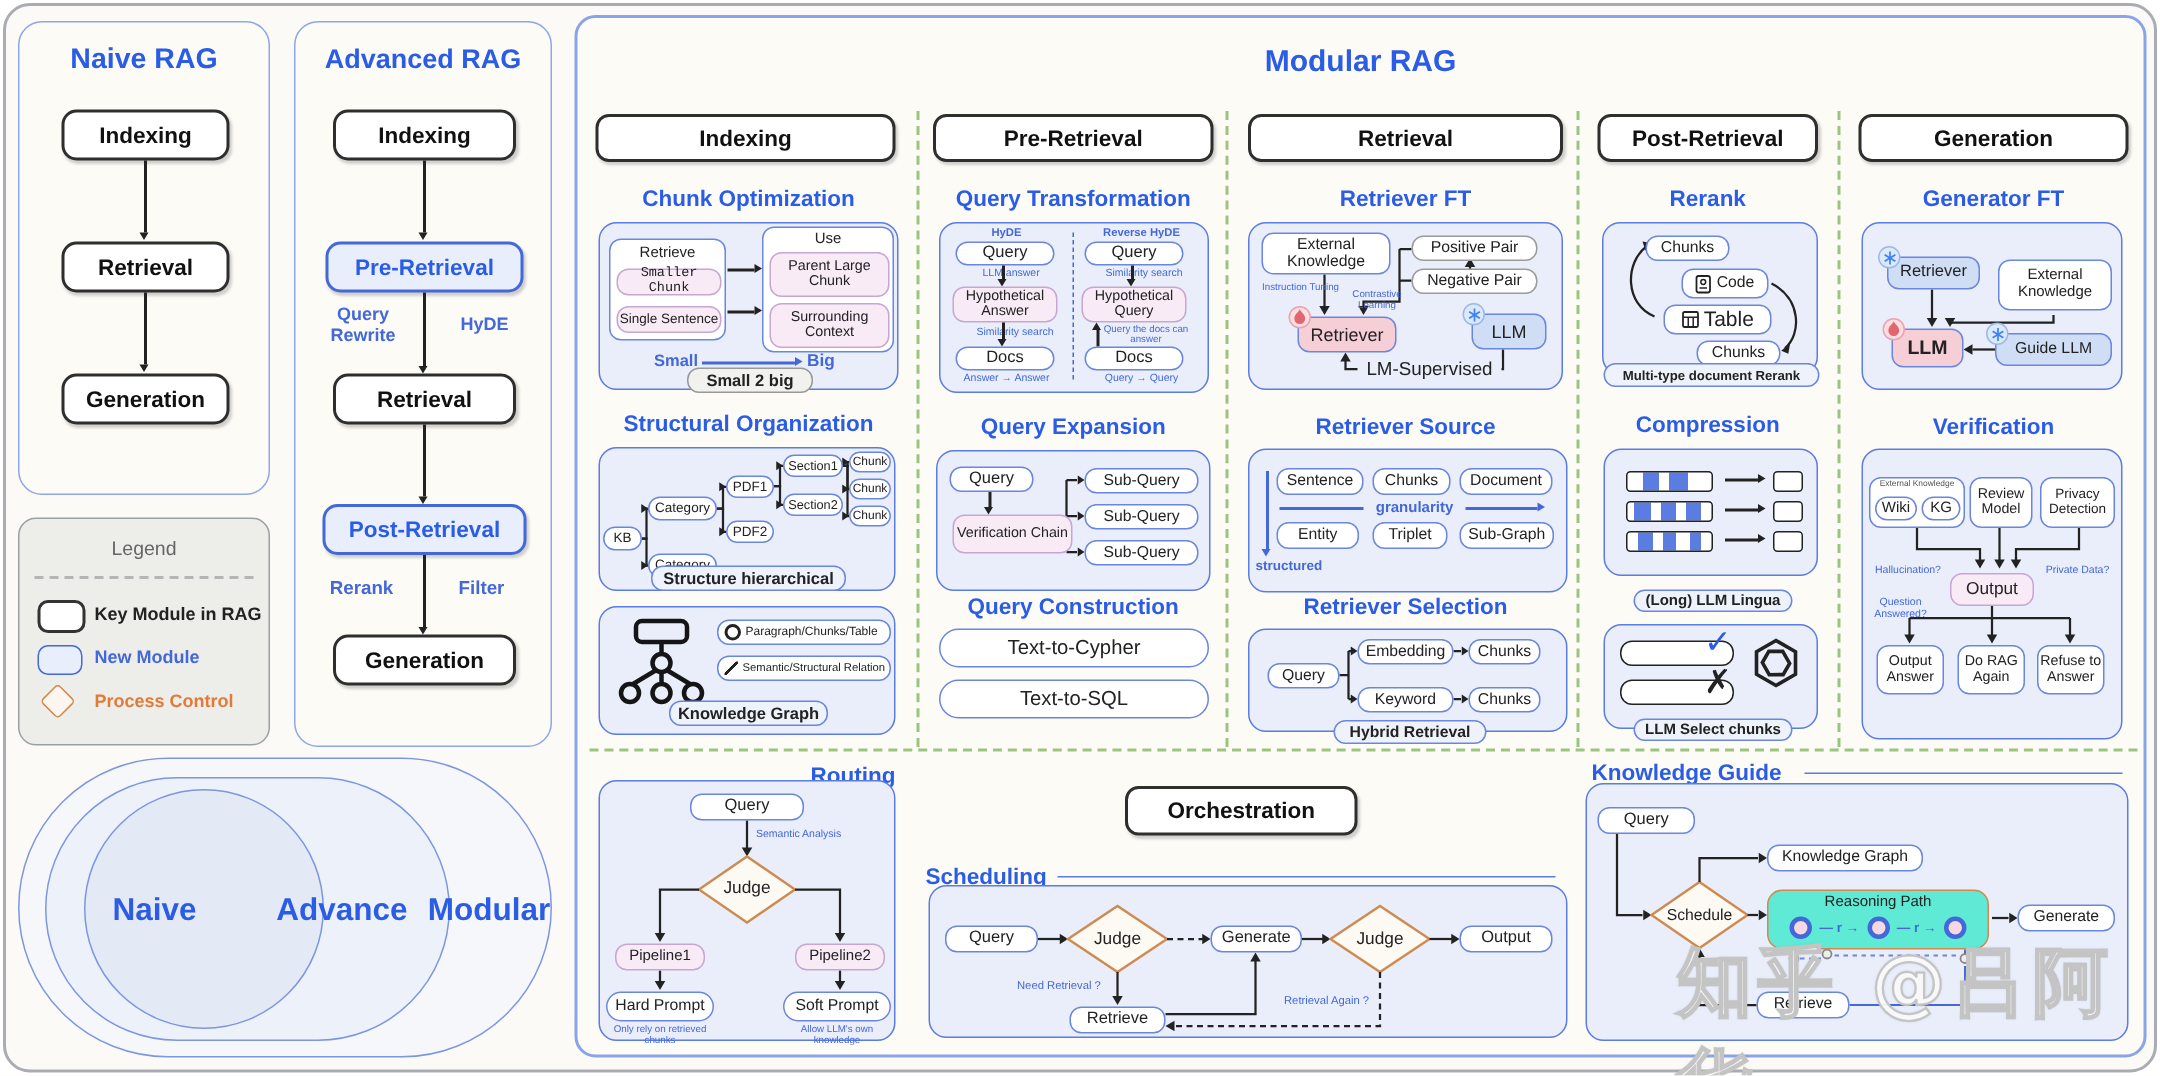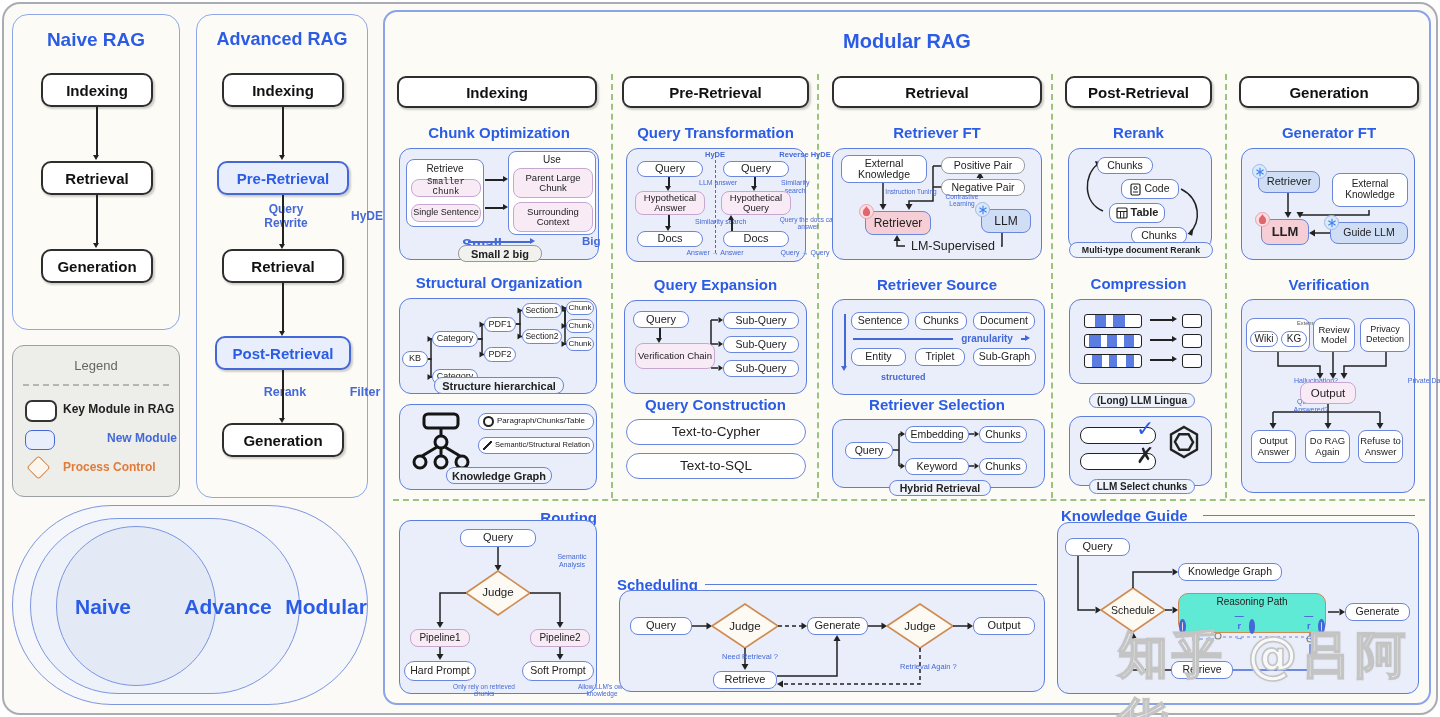--- a/index.html
+++ b/index.html
@@ -14,21 +14,21 @@
   .t{position:absolute;color:#2b5ce6;font-weight:bold;text-align:center;font-size:15px;}
   .box{position:absolute;background:#e9eefa;border:1.5px solid #5b7ce0;border-radius:12px;box-sizing:border-box;}
   .wsub{position:absolute;background:#fff;border:1.2px solid #6b86dd;border-radius:8px;box-sizing:border-box;}
   .pill{position:absolute;background:#fff;border:1.2px solid #6b86dd;border-radius:8px;display:flex;align-items:center;justify-content:center;text-align:center;color:#222;line-height:1.08;box-sizing:border-box;}
   .pink{background:#f8ebf6;border-color:#c7a7d2;}
   .red{background:#f6ced6;}
   .lblue{background:#cfddf5;}
   .grey{background:#f1f1ee;border-color:#999;}
   .gborder{border-color:#9b9b9b;}
   .cap{position:absolute;background:#eef2fb;border:1.2px solid #6b86dd;border-radius:8px;display:flex;align-items:center;justify-content:center;font-weight:bold;color:#222;box-sizing:border-box;z-index:3;}
-  .lbl{position:absolute;color:#4468d8;text-align:center;line-height:1.15;margin-left:44px;}
+  .lbl{position:absolute;color:#4468d8;text-align:center;line-height:1.15;}
   .dk{position:absolute;color:#222;}
   
   .va{position:absolute;width:1.7px;background:#222;}
   .va:after{content:"";position:absolute;left:-3px;bottom:-5px;border:3.8px solid transparent;border-bottom:none;border-top:5.5px solid #222;}
   .vau{position:absolute;width:1.7px;background:#222;}
   .vau:before{content:"";position:absolute;left:-3px;top:-5px;border:3.8px solid transparent;border-top:none;border-bottom:5.5px solid #222;}
   .ha{position:absolute;height:1.7px;background:#222;}
   .ha:after{content:"";position:absolute;right:-5px;top:-3px;border:3.8px solid transparent;border-right:none;border-left:5.5px solid #222;}
   .hab{position:absolute;height:1.7px;background:#4468d8;}
   .hab:after{content:"";position:absolute;right:-5px;top:-3px;border:3.8px solid transparent;border-right:none;border-left:5.5px solid #4468d8;}
@@ -123,21 +123,21 @@
         <div class="pill pink" style="left:4px;top:19px;width:70px;height:18px;font-size:9px;font-family:Liberation Mono, monospace;">Smaller Chunk</div>
         <div class="pill pink" style="left:4px;top:44px;width:70px;height:18px;font-size:9px;">Single Sentence</div>
       </div>
       <div class="wsub" style="left:108px;top:2px;width:88px;height:84px;padding-left:32px;">
         <div class="dk" style="left:0;top:2px;width:100%;text-align:center;font-size:10px;">Use</div>
         <div class="pill pink" style="left:4px;top:16px;width:80px;height:30px;font-size:9.5px;">Parent Large Chunk</div>
         <div class="pill pink" style="left:4px;top:50px;width:80px;height:30px;font-size:9.5px;">Surrounding Context</div>
       </div>
       <div class="ha" style="left:85px;top:30px;width:18px;"></div>
       <div class="ha" style="left:85px;top:58px;width:18px;"></div>
-      <div class="lbl" style="left:18px;top:86px;font-size:15px;font-weight:bold;">Small</div>
+      <div class="lbl" style="left:36px;top:86px;font-size:11px;font-weight:bold;">Small</div>
       <div class="hab" style="left:68px;top:92px;width:62px;"></div>
       <div class="lbl" style="left:138px;top:86px;font-size:11.5px;font-weight:bold;">Big</div>
       <div class="cap grey" style="left:58px;top:96px;width:84px;height:17px;font-size:11px;border-color:#999;background:#f1f1ee;">Small 2 big</div>
     </div>
 
     <div class="t" style="left:14px;top:262px;width:200px;">Structural Organization</div>
     <div class="box" style="left:14px;top:286px;width:198px;height:96px;">
       <svg class="ov" width="198" height="96">
         <path class="st" d="M28 60 h3 v-20 h1"></path>
           <path class="hd" d="M27.5 37 L32 40 L27.5 43 Z"></path>
@@ -315,21 +315,21 @@
       </svg>
       <div class="pill" style="left:28px;top:8px;width:56px;height:17px;font-size:10.5px;">Chunks</div>
       <div class="pill" style="left:52px;top:30px;width:58px;height:20px;font-size:10.5px;">
         <svg width="11" height="13" viewBox="0 0 11 13" style="margin-right:3px;">
             <rect x="1" y="1" width="9" height="11" rx="1.5" fill="none" stroke="#222" stroke-width="1.2"></rect>
             <circle cx="5.5" cy="5" r="1.6" fill="none" stroke="#222" stroke-width="1"></circle>
             <line x1="3" y1="9" x2="8" y2="9" stroke="#222" stroke-width="1"></line>
           </svg>
         <span>Code</span>
       </div>
-      <div class="pill" style="left:40px;top:54px;width:56px;height:20px;font-size:11px;font-weight:bold;">
+      <div class="pill" style="left:40px;top:54px;width:72px;height:20px;font-size:14px;">
         <svg width="12" height="12" viewBox="0 0 12 12" style="margin-right:3px;">
             <rect x="1" y="1" width="10" height="10" rx="1" fill="none" stroke="#222" stroke-width="1.2"></rect>
             <line x1="1" y1="4.5" x2="11" y2="4.5" stroke="#222" stroke-width="1"></line>
             <line x1="4.5" y1="4.5" x2="4.5" y2="11" stroke="#222" stroke-width="1"></line>
             <line x1="7.8" y1="4.5" x2="7.8" y2="11" stroke="#222" stroke-width="1"></line>
           </svg>
         <span>Table</span>
       </div>
       <div class="pill" style="left:62px;top:78px;width:56px;height:17px;font-size:10.5px;">Chunks</div>
       <div class="cap" style="left:0px;top:93px;width:144px;height:16px;font-size:8.8px;">Multi-type document Rerank</div>
@@ -452,20 +452,21 @@
       <div class="lbl" style="left:104px;top:32px;font-size:7px;">Semantic Analysis</div>
       <div class="dk" style="left:66px;top:65px;width:64px;text-align:center;font-size:11.5px;">Judge</div>
       <div class="pill pink" style="left:10px;top:108px;width:60px;height:18px;font-size:10px;">Pipeline1</div>
       <div class="pill pink" style="left:130px;top:108px;width:60px;height:18px;font-size:10px;">Pipeline2</div>
       <div class="pill" style="left:4px;top:140px;width:72px;height:20px;font-size:10.5px;border-radius:10px;">Hard Prompt</div>
       <div class="pill" style="left:122px;top:140px;width:72px;height:20px;font-size:10.5px;border-radius:10px;">Soft Prompt</div>
       <div class="lbl" style="left:2px;top:162px;width:76px;font-size:6.5px;">Only rely on retrieved chunks</div>
       <div class="lbl" style="left:120px;top:162px;width:76px;font-size:6.5px;">Allow LLM's own knowledge</div>
     </div>
 
+    <div class="hdr" style="left:365px;top:512px;width:155px;height:33px;">Orchestration</div>
 
     <div class="t" style="left:232px;top:564px;width:100px;text-align:left;">Scheduling</div>
     <div class="abs" style="left:320px;top:572px;width:332px;height:0;border-top:1.5px solid #5b7ce0;"></div>
     <div class="box" style="left:234px;top:578px;width:426px;height:102px;">
       <svg class="ov" width="426" height="102">
         <path class="st" d="M72 35 H87"></path>
           <path class="hd" d="M86.5 31.5 L92 35 L86.5 38.5 Z"></path>
         <polygon class="diam" points="92,35 125,13 158,35 125,57"></polygon>
         <path class="std" d="M158 35 H182"></path>
           <path class="hd" d="M181.5 31.5 L187 35 L181.5 38.5 Z"></path>

